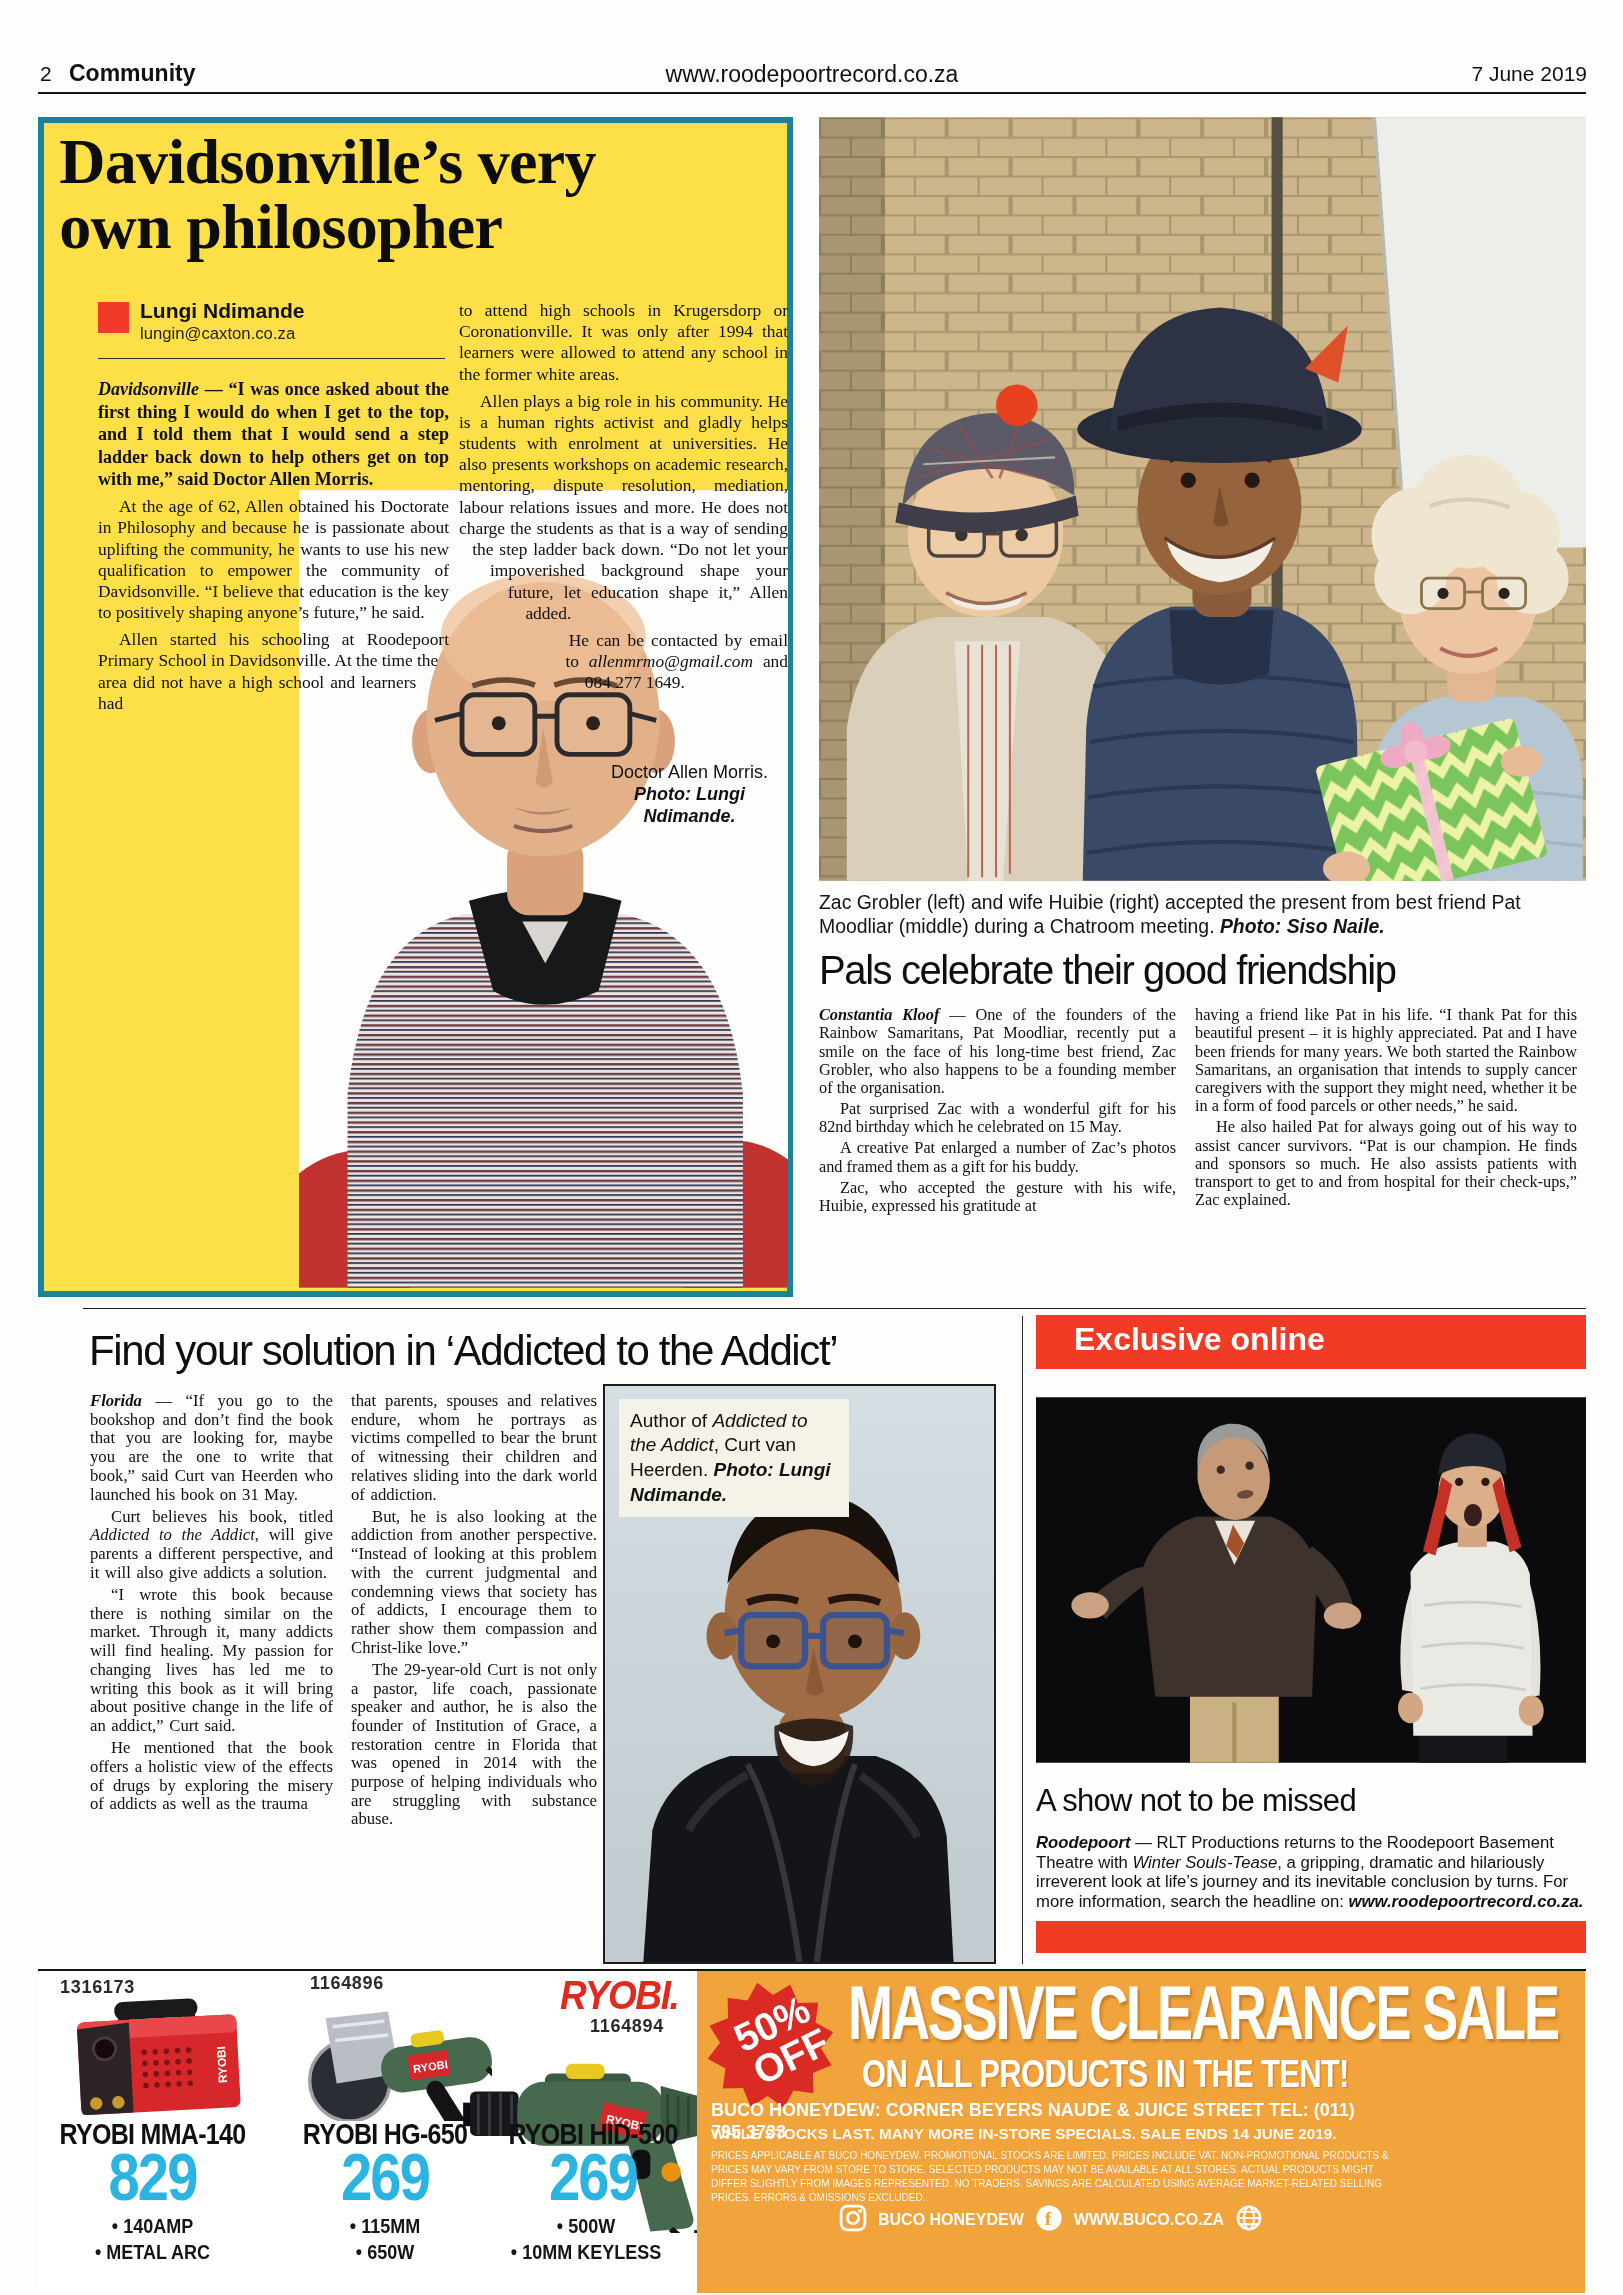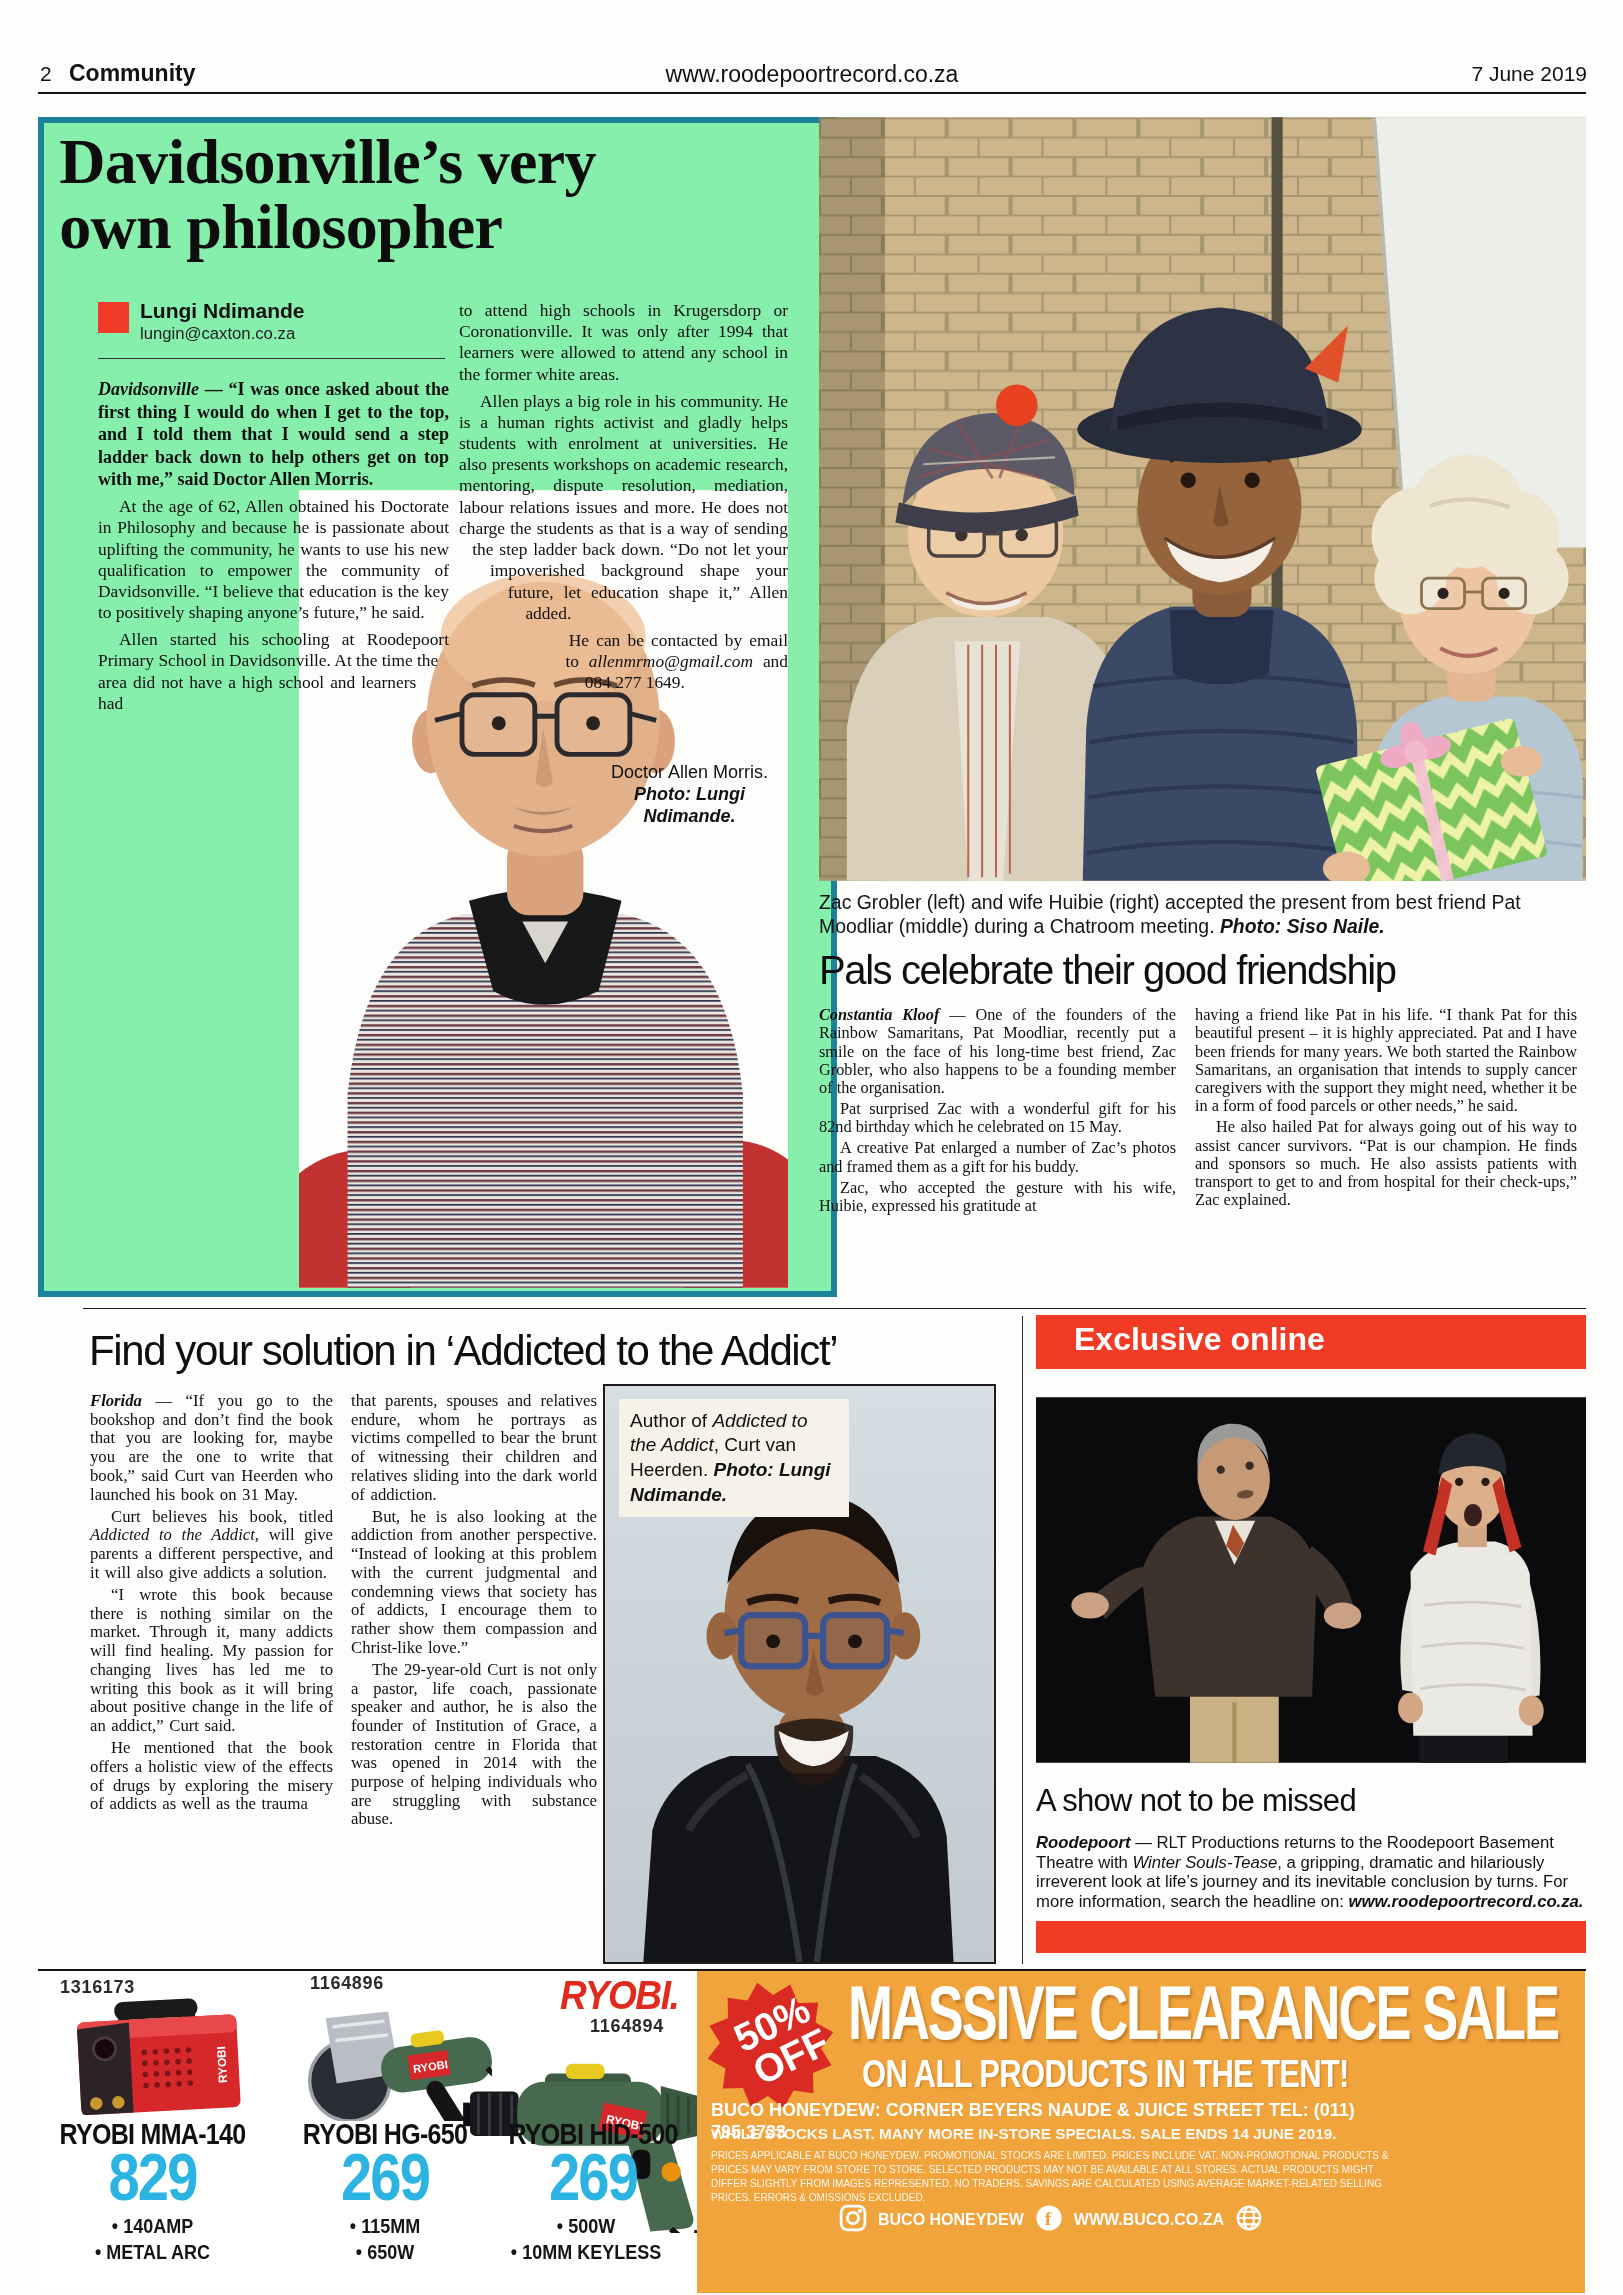--- a/index.html
+++ b/index.html
@@ -8,21 +8,21 @@
   .abs{position:absolute;}
   .just{text-align:justify;}
   .bi{font-weight:bold;font-style:italic;}
   .it{font-style:italic;}
   .b{font-weight:bold;}
 
   
   .hdr-rule{left:38px;top:92px;width:1548px;height:2.1px;background:#141414;}
 
   
-  .teal-box{left:38px;top:117px;width:743px;height:1168px;border:6.2px solid #1b8399;background:#86efac;padding-left:44px;}
+  .teal-box{left:38px;top:117px;width:743px;height:1168px;border:6.2px solid #1b8399;background:#fde047;}
   .phil-headline{left:15.3px;top:5.6px;font:bold 64px/1.02 "Liberation Serif",serif;letter-spacing:-0.7px;color:#0d0d0d;}
   .byline-sq{left:54px;top:179px;width:30.5px;height:30.5px;background:#f23a28;}
   .byline-name{left:96px;top:176px;font:bold 21px/1.1 "Liberation Sans",sans-serif;}
   .byline-email{left:96px;top:201px;font:16.7px/1.2 "Liberation Sans",sans-serif;color:#222;}
   .byline-rule{left:54px;top:235px;width:347px;height:1.4px;background:#333;}
   .phil-col{font:17.4px/1.22 "Liberation Serif",serif;color:#101010;}
   .phil-col p{margin:0 0 5.6px 0;}
   .lead{font:bold 18px/1.25 "Liberation Serif",serif;}
   .indent{text-indent:21px;}
   .wedge{float:left;width:208px;height:416px;shape-outside:polygon(0% 37%,55% 70%,100% 93%,100% 100%,0% 100%);}

